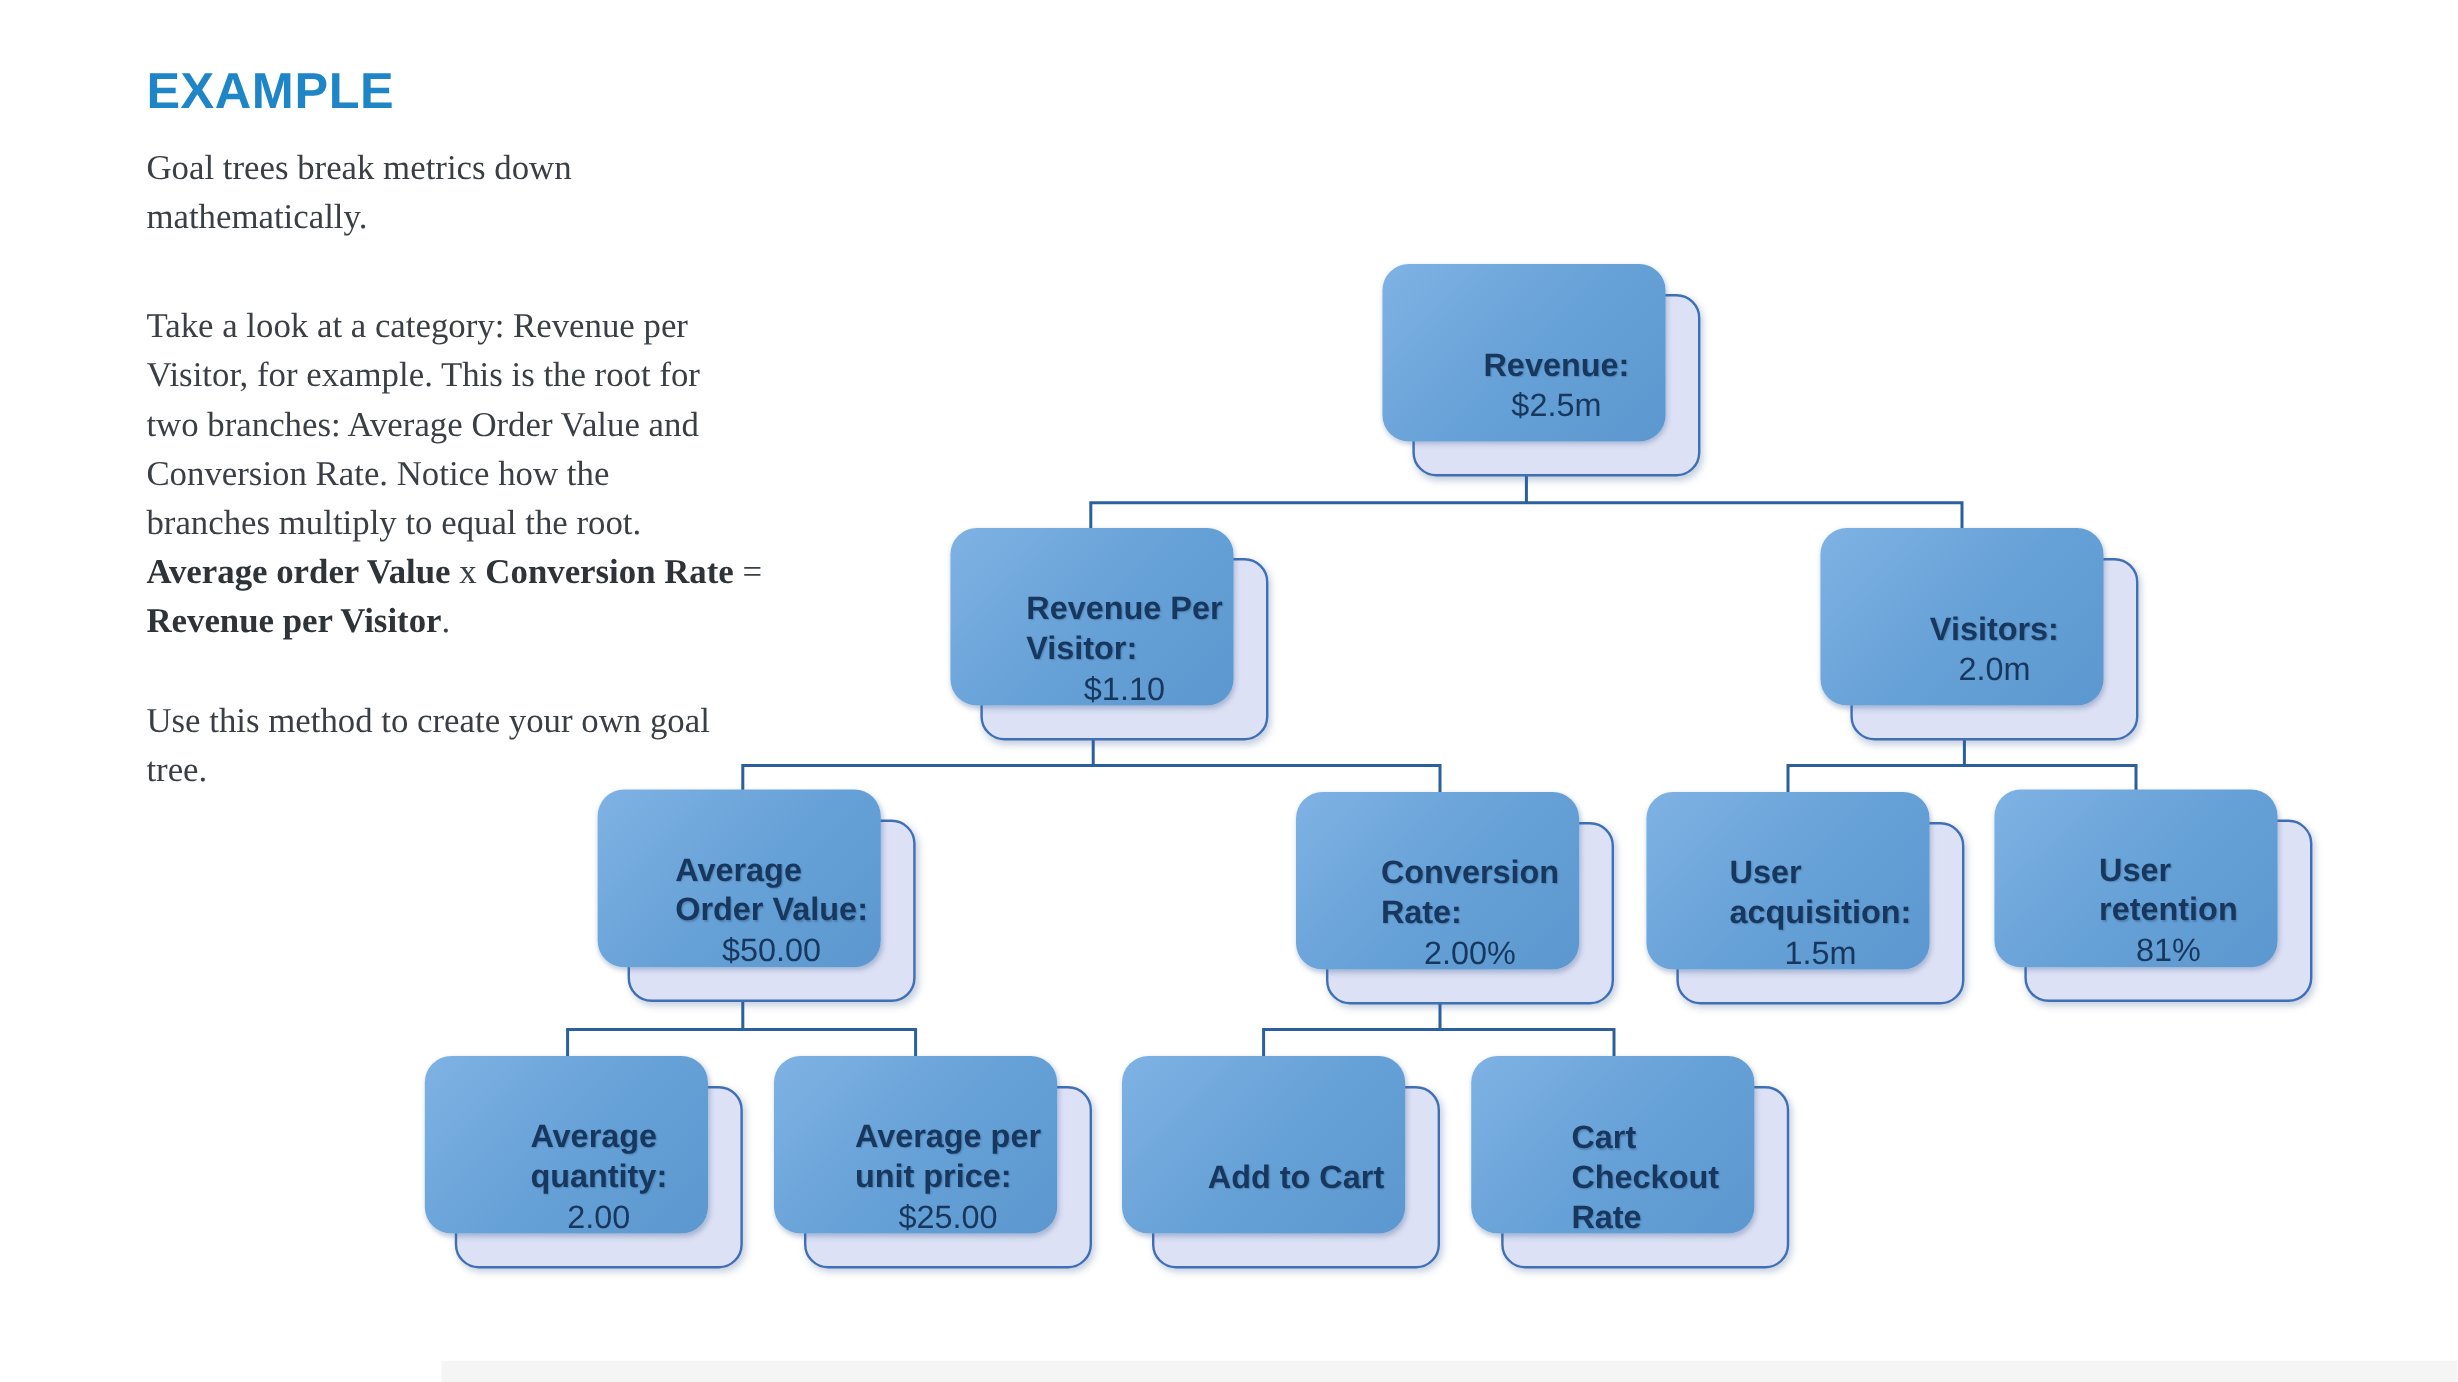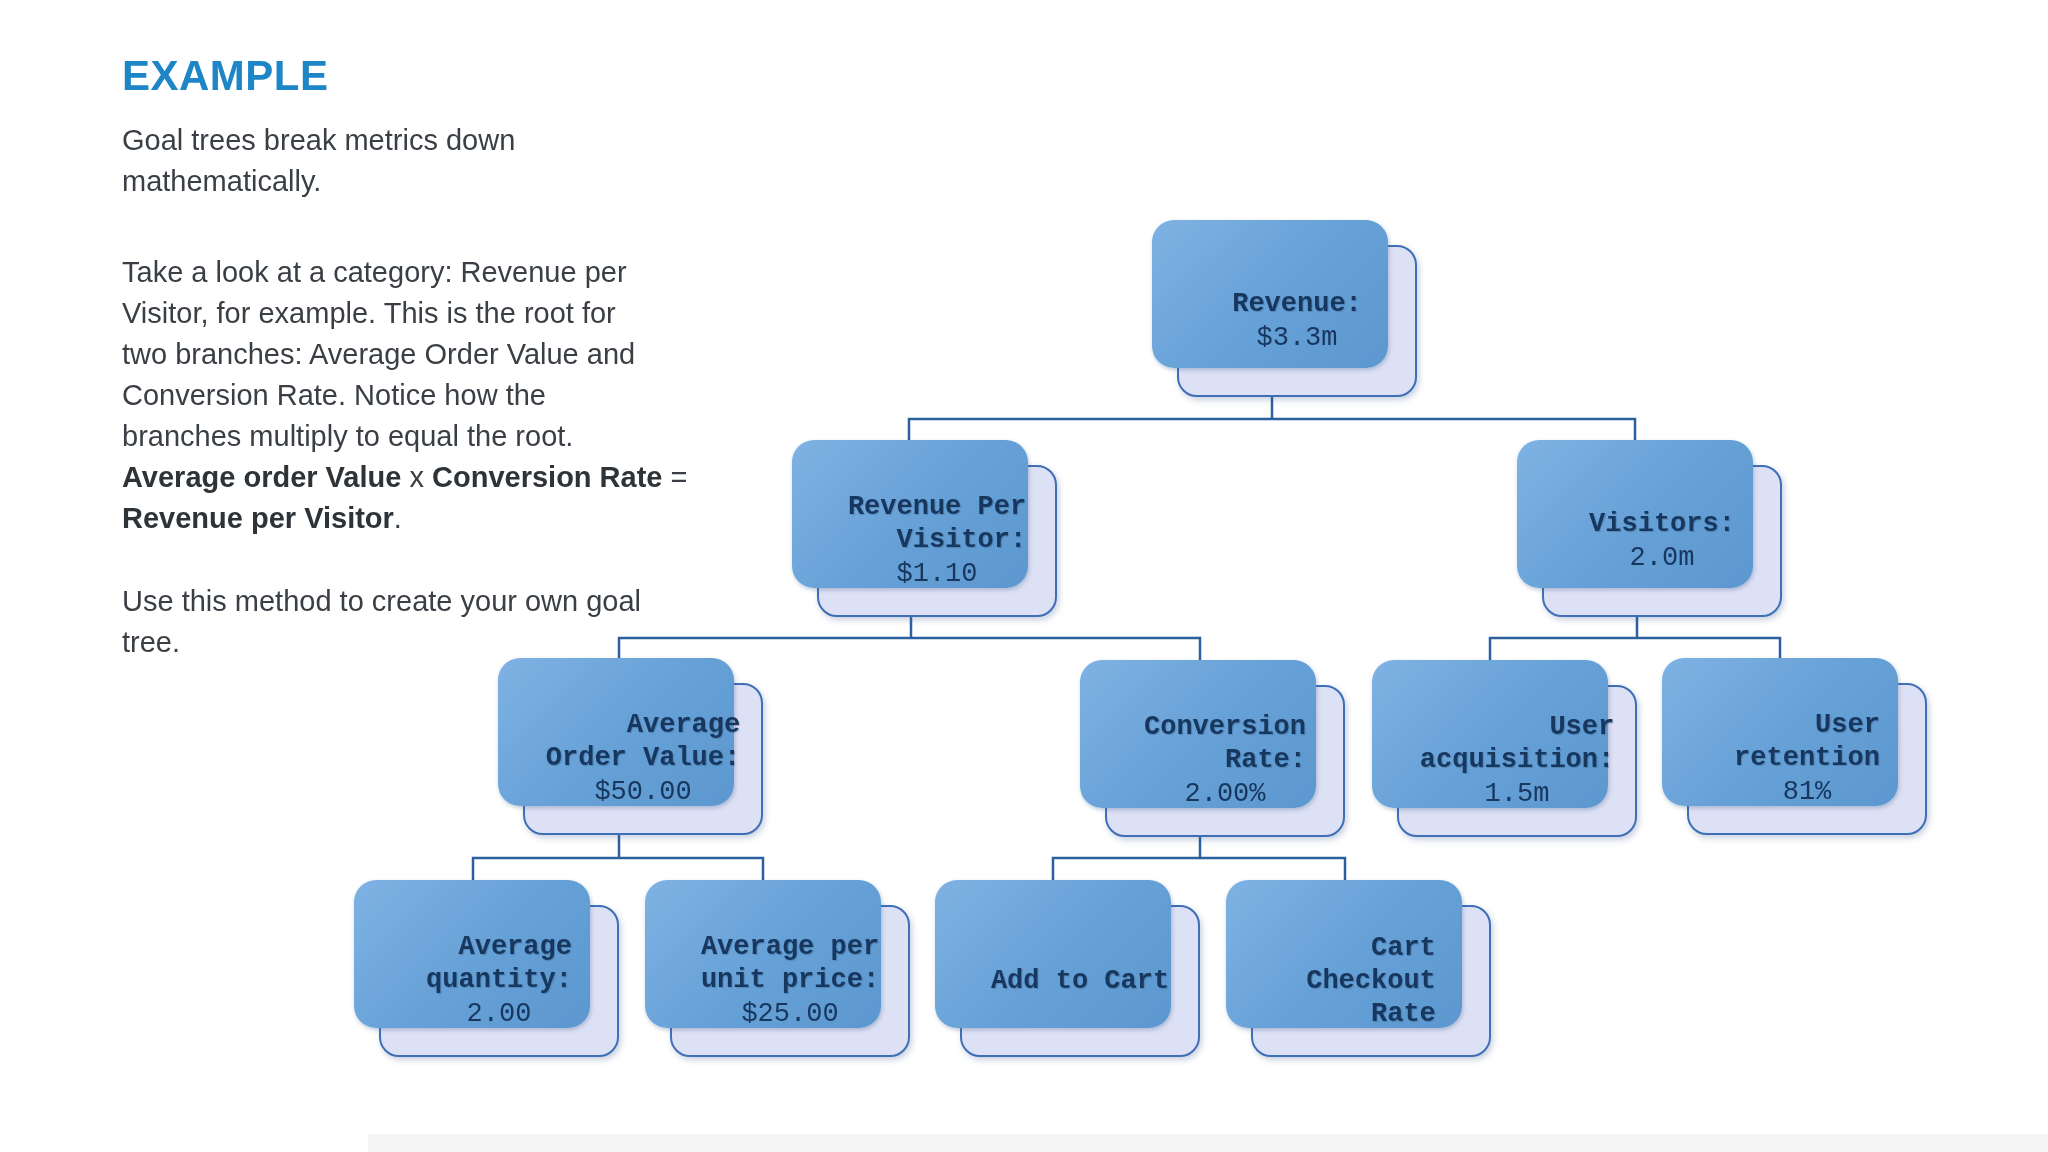--- a/index.html
+++ b/index.html
@@ -12,37 +12,38 @@
     color: #3a3f45;
   }
   .panel h1 {
     font-size: 42px; font-weight: 700; letter-spacing: 0.5px;
     color: #1e86c7; margin-bottom: 20px;
     font-family: "Liberation Sans", sans-serif;
   }
   .panel p {
     font-size: 29px; line-height: 41px; white-space: pre-line;
     color: #3a3f45;
+    font-family: Liberation Serif, serif;
   }
   .panel p.p1 { margin-bottom: 50px; }
   .panel p.p2 { margin-bottom: 42px; margin-top: 48px; }
   .panel .b { font-weight: 700; color: #2e3338; }
 
   
   .diagram { position: absolute; left: 0; top: 0; width: 2048px; height: 1152px; }
   svg.connectors { position: absolute; left: 0; top: 0; z-index: 0; }
 
   .node {
     position: absolute; width: 240px; height: 152px; z-index: 1;
     background: #dde1f5;
     border: 2px solid #3f6fb6;
     border-radius: 20px;
     display: flex; flex-direction: column; align-items: center; justify-content: center;
-    text-align: right;
-    font-family: Liberation Mono, monospace;
+    text-align: left;
+    font-family: Liberation Sans, sans-serif;
     color: #17375e;
     box-shadow: 2px 3px 6px rgba(70, 100, 150, 0.30);
   }
   .node::before {
     content: ""; position: absolute; left: -27px; top: -27px;
     width: 100%; height: 100%;
     background: linear-gradient(135deg, #7fb2e4 0%, #65a0d6 55%, #5c97cf 100%);
     border-radius: 22px; z-index: -1;
     box-shadow: 1px 2px 4px rgba(70, 100, 150, 0.35);
   }
@@ -99,21 +100,21 @@
 
     <path d="M1637 616 L1637 638 M1490 664 L1490 638 L1780 638 L1780 662" fill="none" stroke="#2b5f9e" stroke-width="2.5"></path>
 
     <path d="M619 834 L619 858 M473 884 L473 858 L763 858 L763 884" fill="none" stroke="#2b5f9e" stroke-width="2.5"></path>
 
     <path d="M1200 836 L1200 858 M1053 884 L1053 858 L1345 858 L1345 884" fill="none" stroke="#2b5f9e" stroke-width="2.5"></path>
   </svg>
 
   <div class="node" id="n-revenue">
     <div class="node-label">Revenue:</div>
-    <div class="node-value">$3.3m</div>
+    <div class="node-value">$2.5m</div>
   </div>
 
   <div class="node" id="n-rpv">
     <div class="node-label">Revenue Per
 Visitor:</div>
     <div class="node-value">$1.10</div>
   </div>
 
   <div class="node" id="n-visitors">
     <div class="node-label">Visitors:</div>

